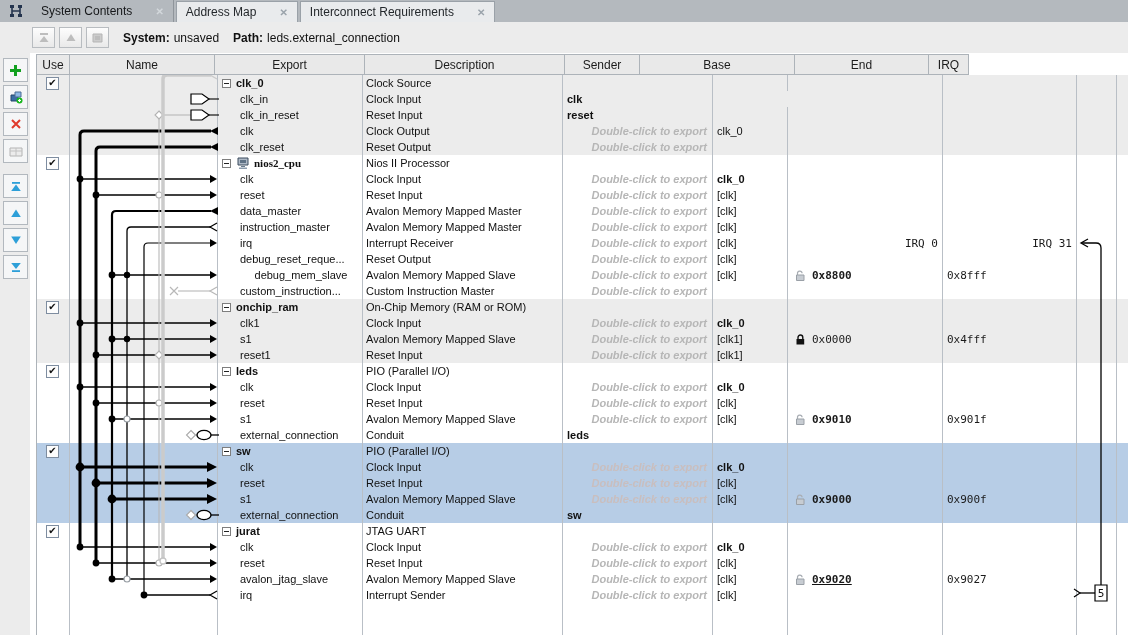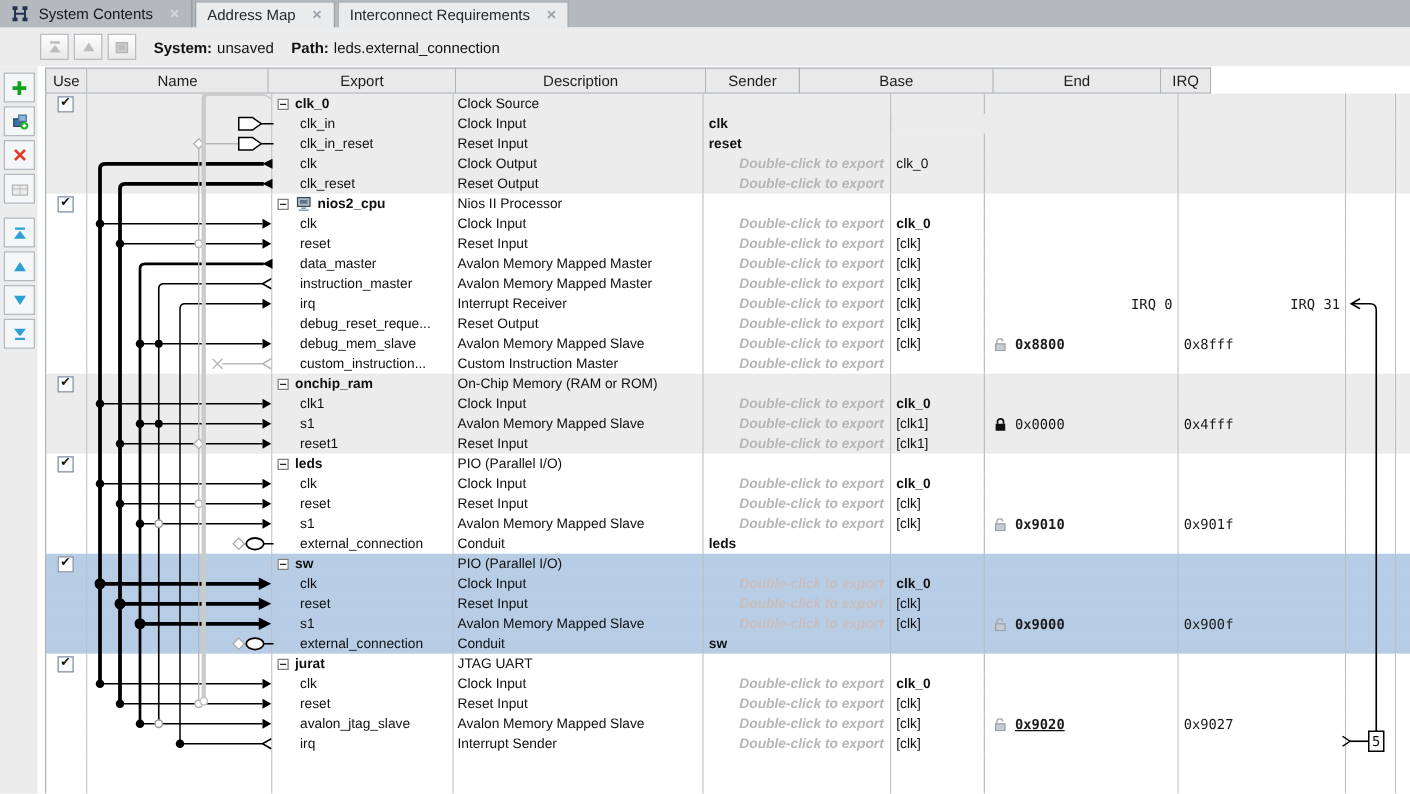--- a/index.html
+++ b/index.html
@@ -2,21 +2,21 @@
 <html><head>
 <meta charset="utf-8">
 <style>
   * { margin:0; padding:0; box-sizing:border-box; }
   html,body { width:1128px; height:635px; overflow:hidden; }
   body { font-family:"Liberation Sans", sans-serif; background:#fff; position:relative; }
   #app { position:absolute; left:0; top:0; width:1128px; height:635px; background:#fff; }
 
   
   .tabbar { position:absolute; left:0; top:0; width:1128px; height:22px; background:#b4b9be; display:flex; align-items:stretch; }
-  .tab { display:flex; align-items:center; gap:7px; padding:0 9px; font-size:12px; color:#16181a; cursor:default; }
+  .tab { display:flex; align-items:center; gap:17px; padding:0 9px; font-size:12px; color:#16181a; cursor:default; }
   .tab.active { background:#b4b9be; border-right:1px solid #8f959b; }
   .tab.inactive { background:#e9ebed; border:1px solid #9aa1a8; border-bottom:none; margin:1px 0 0 2px; color:#24282c; }
   .tab .close { font-size:10px; font-weight:bold; color:#9aa3ab; margin-left:6px; }
   .tab.active .close { color:#d3d8dc; }
 
   
   .toolbar { position:absolute; left:0; top:22px; width:1128px; height:31px; background:#ececec; display:flex; align-items:center; }
   .tbtn { width:23px; height:21px; border:1px solid #b8bcc0; background:linear-gradient(#fdfdfd,#e9e9e9); margin-left:4px; display:flex; align-items:center; justify-content:center; }
   .tbtn:first-child { margin-left:32px; }
   .tb-label { font-size:12px; color:#111; margin-left:14px; }
@@ -285,21 +285,21 @@
         <div class="bcell bg-gray" style="width: 40px;"></div>
         <div class="bcell bg-gray last" style="width: 11px;"></div>
       </div>
       <div class="brow bg-white">
         <div class="bcell bg-white" style="width: 34px;">
           <div class="checkbox">
             <span>✔</span>
           </div>
         </div>
         <div class="bcell bg-white" style="width: 148px;"></div>
-        <div class="bcell bg-white" style="width: 145px;">
+        <div class="bcell bg-white" style="width: 145px; font-family: Liberation Serif, serif;">
           <div class="expander"></div>
           <svg width="15" height="12" style="margin-right: 3px;">
             <polygon points="2,1 12,1 12,8 2,8" fill="#aeb9c6" stroke="#3c4c5e" stroke-width="1"></polygon>
             <polygon points="4,3 10,3 10,6 4,6" fill="#5f7285"></polygon>
             <polygon points="5,9 9,9 9,10 5,10" fill="#6b7c8e"></polygon>
             <polygon points="3,10.5 11,10.5 11,12 3,12" fill="#8c9cad"></polygon>
           </svg>
           <span class="nm mod">nios2_cpu</span>
         </div>
         <div class="bcell bg-white" style="width: 200px;">
@@ -432,21 +432,21 @@
           <span class="clk ">[clk]</span>
         </div>
         <div class="bcell bg-white" style="width: 155px;"></div>
         <div class="bcell bg-white" style="width: 134px;"></div>
         <div class="bcell bg-white" style="width: 40px;"></div>
         <div class="bcell bg-white last" style="width: 11px;"></div>
       </div>
       <div class="brow bg-white">
         <div class="bcell bg-white" style="width: 34px;"></div>
         <div class="bcell bg-white" style="width: 148px;"></div>
-        <div class="bcell bg-white" style="width: 145px;">
+        <div class="bcell bg-white" style="width: 145px; justify-content: center;">
           <span class="nm port">debug_mem_slave</span>
         </div>
         <div class="bcell bg-white" style="width: 200px;">
           <span class="desc">Avalon Memory Mapped Slave</span>
         </div>
         <div class="bcell bg-white" style="width: 150px;">
           <span class="exp-hint">Double-click to export</span>
         </div>
         <div class="bcell bg-white" style="width: 75px;">
           <span class="clk ">[clk]</span>

